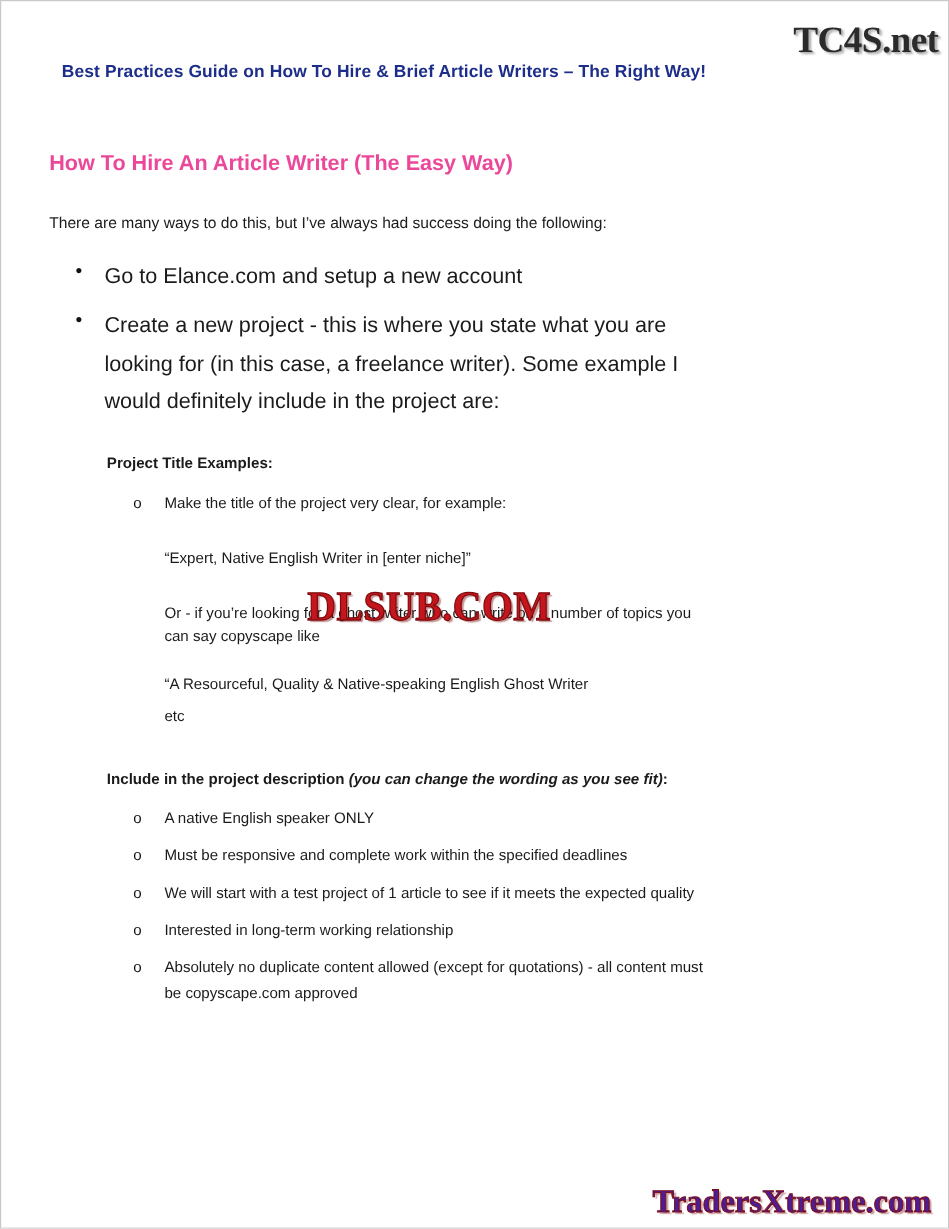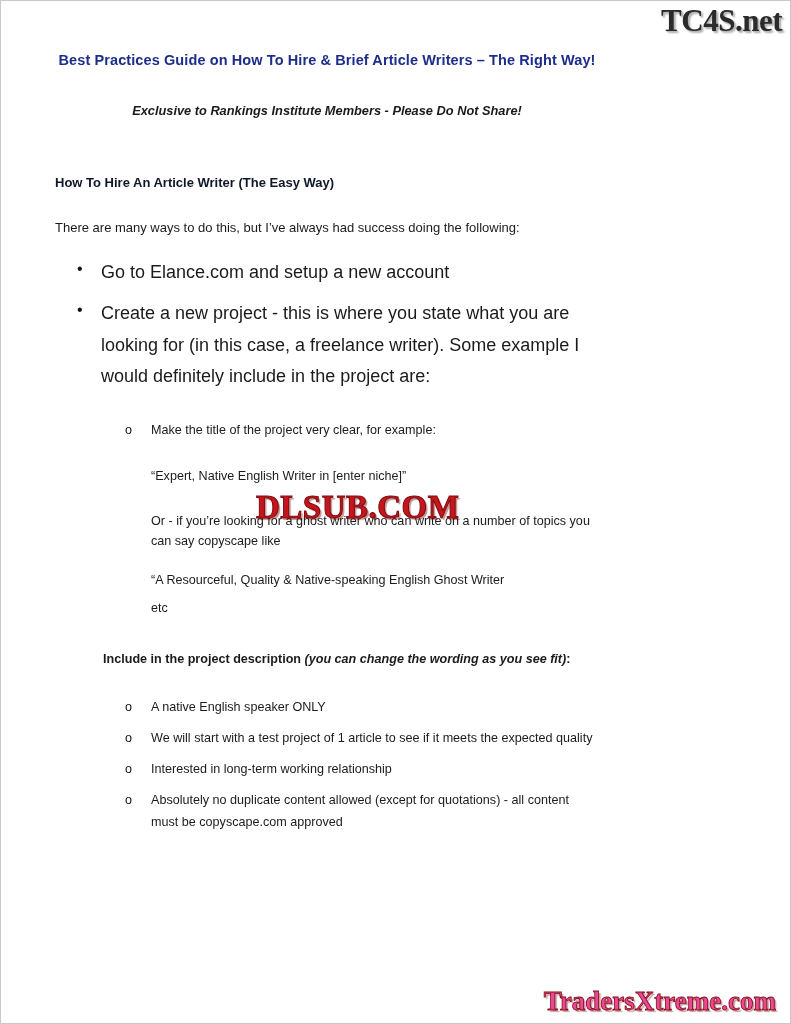--- a/index.html
+++ b/index.html
@@ -18,21 +18,21 @@
     position: relative;
     width: 791px;
     height: 1024px;
     box-sizing: border-box;
     border: 1px solid #c9c9c9;
     background: #fff;
   }
   
   .wm-topright {
     position: absolute;
-    top: 2px;
+    top: 14px;
     right: 8px;
     font-family: "Liberation Serif", serif;
     font-weight: bold;
     font-size: 31px;
     color: #2b2b2b;
     letter-spacing: -0.5px;
     text-shadow: 1px 1px 0 #b9b9b9, 2px 2px 2px rgba(0,0,0,0.35);
     z-index: 5;
   }
   .wm-center {
@@ -49,31 +49,31 @@
     z-index: 6;
     transform: scaleY(1.05);
   }
   .wm-bottom {
     position: absolute;
     bottom: 6px;
     right: 14px;
     font-family: "Liberation Serif", serif;
     font-weight: bold;
     font-size: 27px;
-    color: #ec4899;
+    color: #4c1d95;
     -webkit-text-stroke: 0.8px #7e0a0e;
     text-shadow: 2px 2px 1px rgba(120,10,10,0.4);
     z-index: 6;
   }
   
   .doc {
     position: absolute;
     top: 0; left: 0;
     width: 646px;
-    padding: 42px 48px 0 54px;
+    padding: 42px 48px 0 40px;
     box-sizing: border-box;
     font-size: 12.5px;
     color: #1b1b1b;
     line-height: 1.55;
     z-index: 2;
   }
   .title {
     text-align: center;
     color: #1c2e8a;
     font-weight: bold;
@@ -83,23 +83,23 @@
   }
   .subtitle {
     text-align: center;
     font-style: italic;
     font-weight: bold;
     font-size: 12.8px;
     color: #1b1b1b;
     margin: 30px 0 0 0;
   }
   .section-heading {
-    color: #0f172a;
-    font-weight: bold;
-    font-size: 13px;
+    color: #ec4899;
+    font-weight: bold;
+    font-size: 18px;
     margin: 52px 0 0 0;
   }
   .para {
     margin: 25px 0 16px 0;
     font-size: 13px;
   }
   ul.bullets {
     margin: 18px 0 0 0;
     padding-left: 44px;
     list-style: none;
@@ -122,21 +122,21 @@
   .sub-head {
     font-weight: bold;
     font-size: 12.6px;
     margin: 26px 0 0 48px;
   }
   .sub-head .normal-ital {
     font-weight: bold;
     font-style: italic;
   }
   ol.circles {
-    margin: 26px 0 0 0;
+    margin: 12px 0 0 0;
     padding-left: 96px;
     list-style: none;
   }
   ol.circles > li {
     position: relative;
     margin-bottom: 9px;
     font-size: 12.6px;
     line-height: 1.75;
   }
   ol.circles > li::before {
@@ -160,51 +160,52 @@
 </style>
 </head>
 <body>
 
 <div class="page">
 
   <div class="doc">
 
     <h1 class="title">Best Practices Guide on How To Hire &amp; Brief Article Writers – The Right Way!</h1>
 
-    <p class="subtitle">Exclusive to Rankings Institute Members - Please Do Not Share!</p>
 
     <h2 class="section-heading">How To Hire An Article Writer (The Easy Way)</h2>
 
     <p class="para">There are many ways to do this, but I’ve always had success doing the following:</p>
 
     <ul class="bullets">
       <li>Go to Elance.com and setup a new account</li>
       <li>Create a new project - this is where you state what you are looking for (in this case, a freelance writer). Some example I would definitely include in the project are:</li>
     </ul>
 
+    <p class="sub-head">Project Title Examples:</p>
 
     <ol class="circles">
       <li>Make the title of the project very clear, for example:</li>
     </ol>
 
     <p class="quote-line">“Expert, Native English Writer in [enter niche]”</p>
 
     <p class="quote-line">Or - if you’re looking for a ghost writer who can write on a number of topics you can say copyscape like</p>
 
     <p class="quote-line tight">“A Resourceful, Quality &amp; Native-speaking English Ghost Writer</p>
 
     <p class="etc-line">etc</p>
 
     <p class="sub-head" style="margin-top:32px;">
       <span>Include in the project description</span>
       <span class="normal-ital">(you can change the wording as you see fit)</span><span>:</span>
     </p>
 
     <ol class="circles desc-list">
       <li>A native English speaker ONLY</li>
+      <li>Must be responsive and complete work within the specified deadlines</li>
       <li>We will start with a test project of 1 article to see if it meets the expected quality</li>
       <li>Interested in long-term working relationship</li>
       <li>Absolutely no duplicate content allowed (except for quotations) - all content must be copyscape.com approved</li>
     </ol>
 
   </div>
 
   <div class="wm-topright">TC4S.net</div>
   <div class="wm-center">DLSUB.COM</div>
   <div class="wm-bottom">TradersXtreme.com</div>

